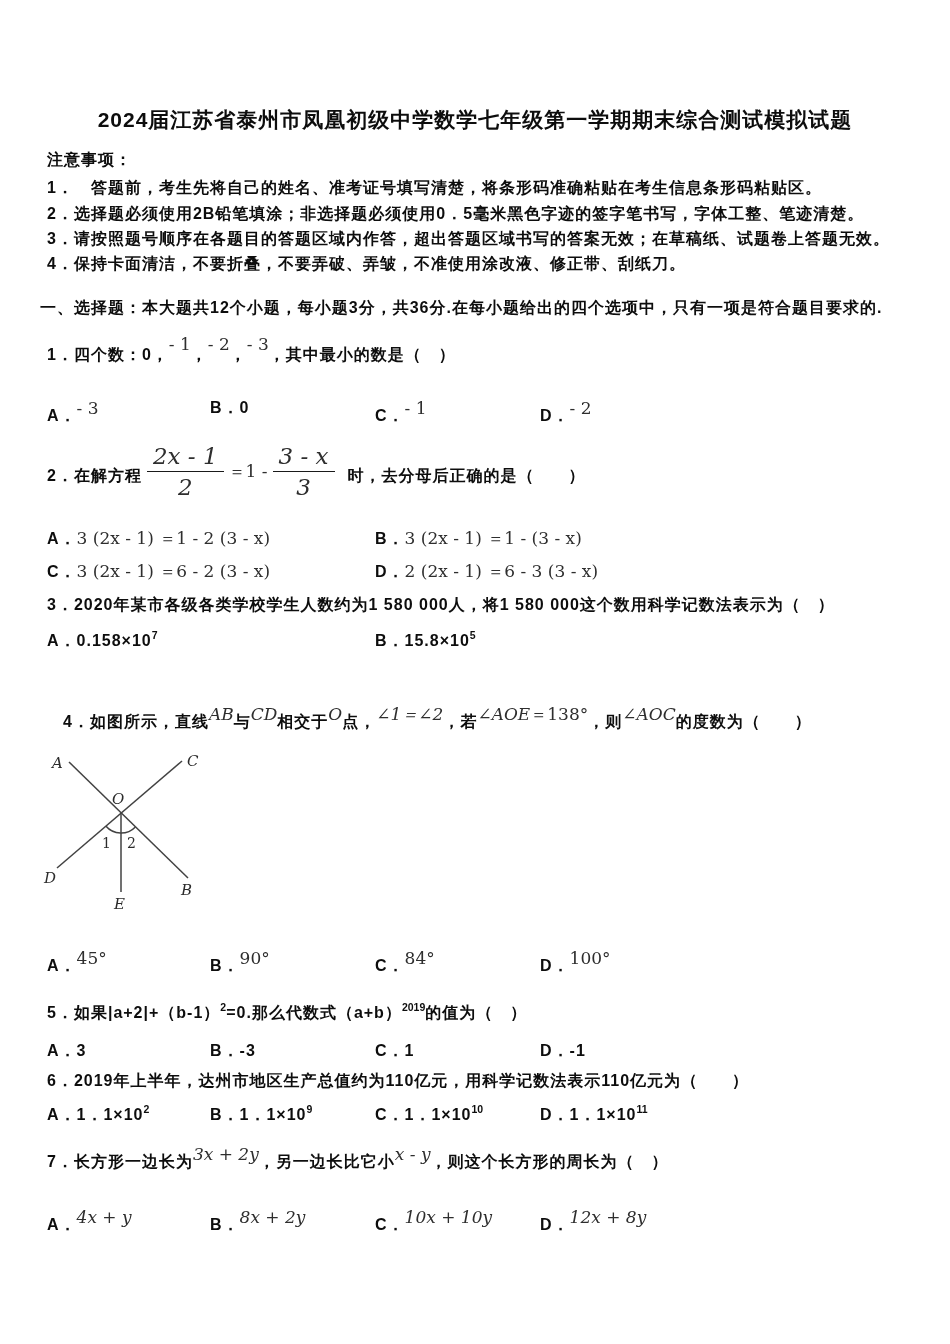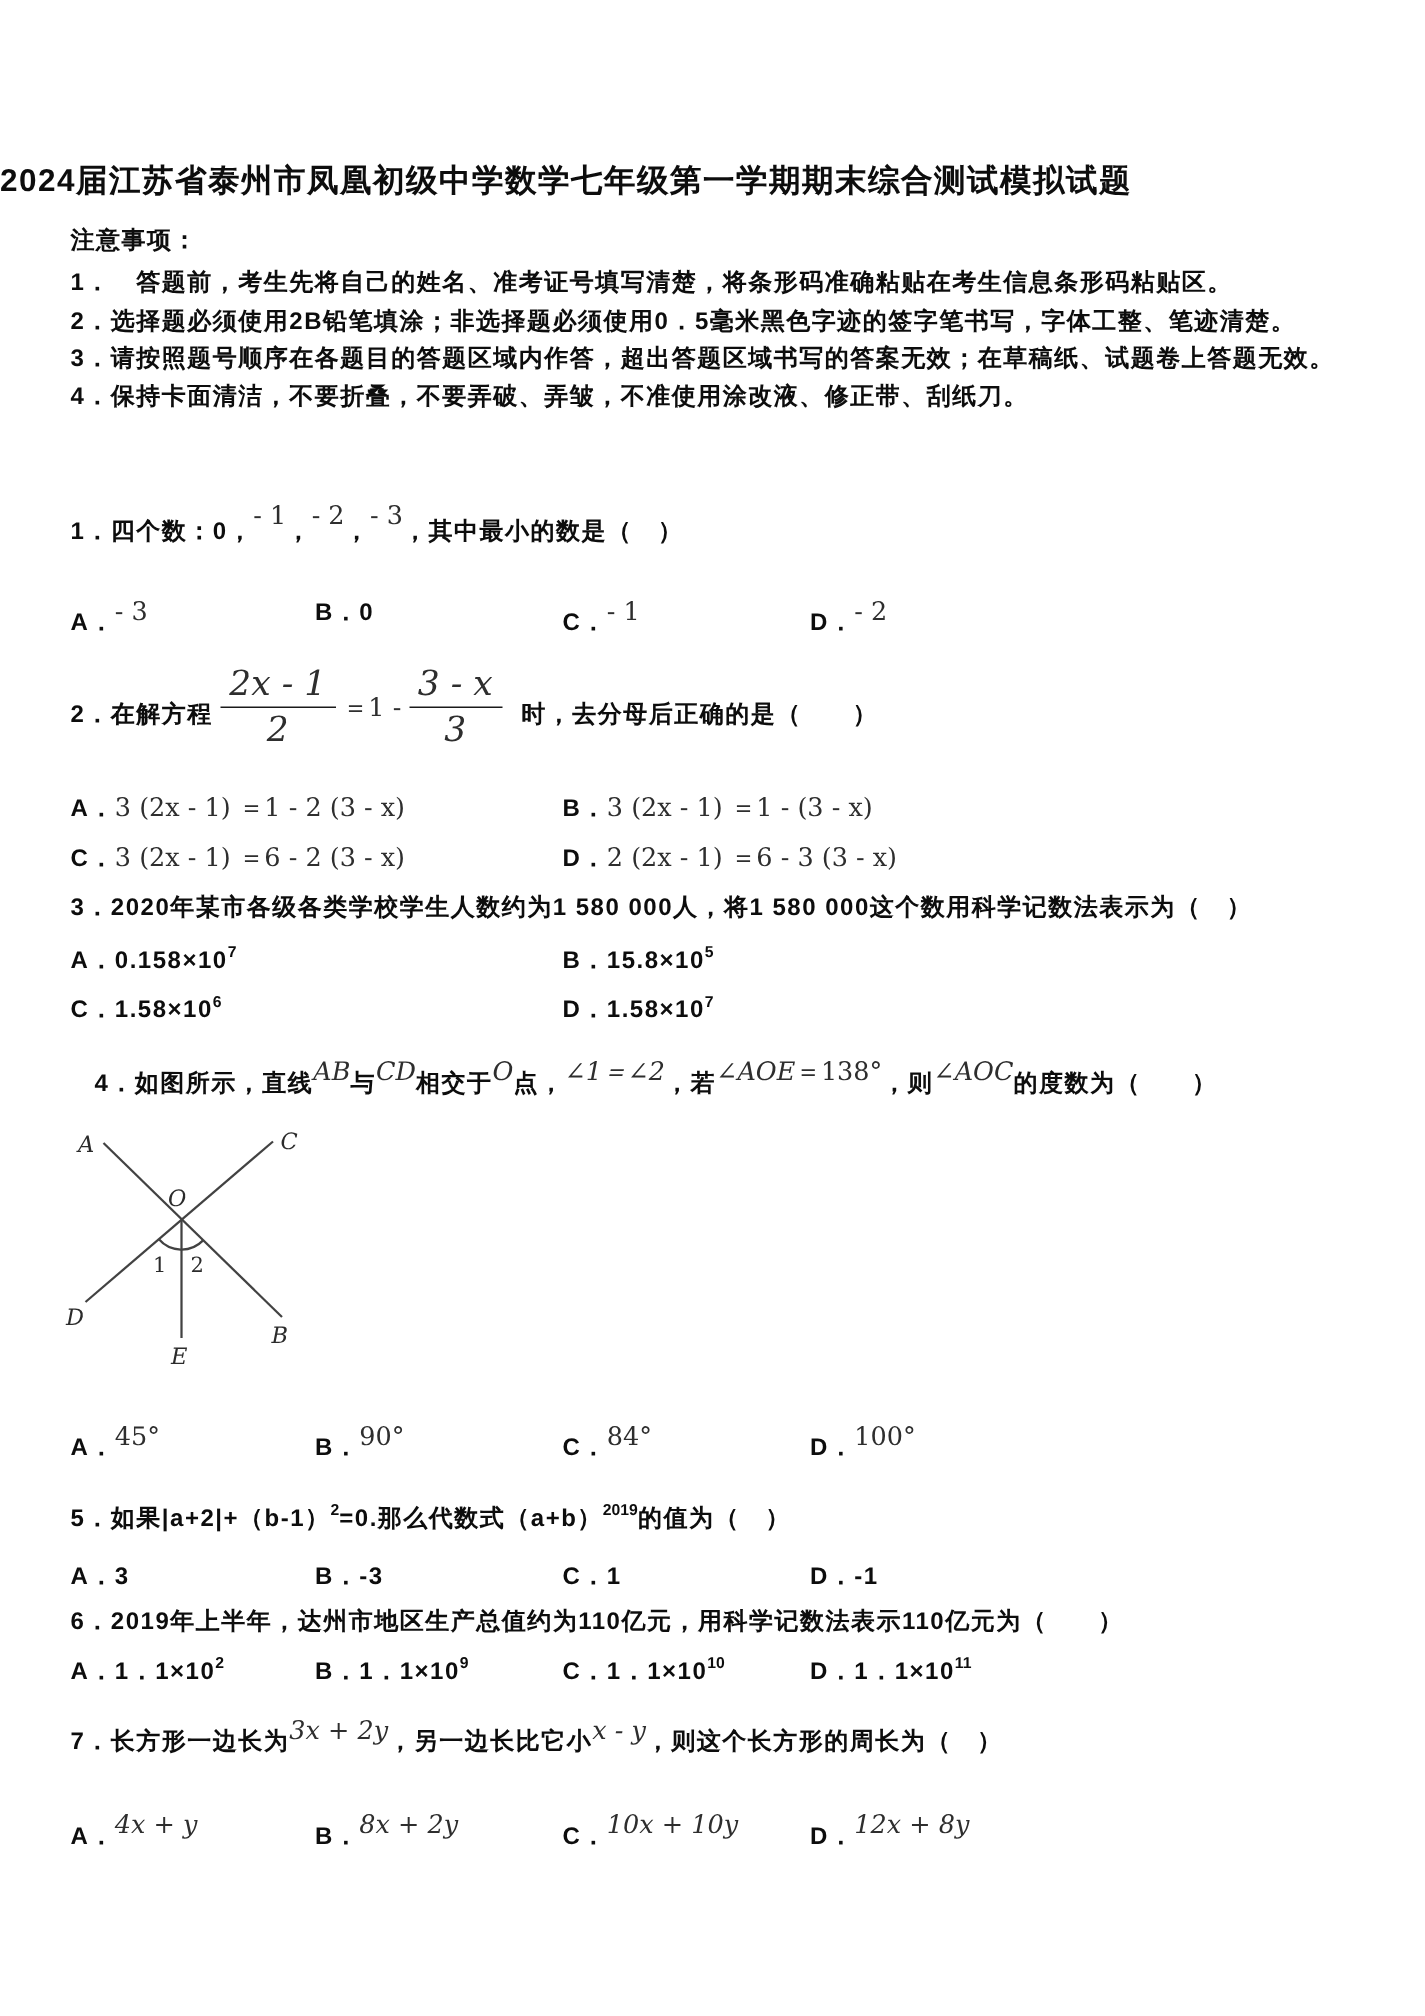--- a/index.html
+++ b/index.html
@@ -30,28 +30,29 @@
   .eq { display:flex; align-items:center; }
   .eq .cn { position:relative; top:5px; }
   svg text { font-family:"DejaVu Serif","Liberation Serif",serif; font-size:15px; font-style:italic; fill:#2b2b2b; }
   svg text.n { font-style:normal; font-size:14px; }
 </style>
 </head>
 <body>
 
 <div class="page">
 
-  <div class="abs title" style="left:0; top:106px; width:950px; ">2024届江苏省泰州市凤凰初级中学数学七年级第一学期期末综合测试模拟试题</div>
+  <div class="abs title" style="left:0; top:106px; width:950px; text-align:center;">2024届江苏省泰州市凤凰初级中学数学七年级第一学期期末综合测试模拟试题</div>
 
   <div class="abs cn" style="left:47px; top:150px;">注意事项：</div>
   <div class="abs cn" style="left:47px; top:178px;">1．　答题前，考生先将自己的姓名、准考证号填写清楚，将条形码准确粘贴在考生信息条形码粘贴区。</div>
   <div class="abs cn" style="left:47px; top:204px;">2．选择题必须使用2B铅笔填涂；非选择题必须使用0．5毫米黑色字迹的签字笔书写，字体工整、笔迹清楚。</div>
   <div class="abs cn" style="left:47px; top:229px;">3．请按照题号顺序在各题目的答题区域内作答，超出答题区域书写的答案无效；在草稿纸、试题卷上答题无效。</div>
   <div class="abs cn" style="left:47px; top:254px;">4．保持卡面清洁，不要折叠，不要弄破、弄皱，不准使用涂改液、修正带、刮纸刀。</div>
 
+  <div class="abs cn" style="left:40px; top:298px;">一、选择题：本大题共12个小题，每小题3分，共36分.在每小题给出的四个选项中，只有一项是符合题目要求的.</div>
 
   <div class="abs cn" style="left:47px; top:334px;">
     <span>1．四个数：0，</span><span class="mu raise2">- 1</span><span>，</span><span class="mu raise2">- 2</span><span>，</span><span class="mu raise2">- 3</span><span>，其中最小的数是（　）</span>
   </div>
 
   <div class="row" style="top:398px">
     <span class="opt c0"><span class="cn">A．</span><span class="mu raise">- 3</span></span>
     <span class="opt c1"><span class="cn">B．</span><span class="cn">0</span></span>
     <span class="opt c2"><span class="cn">C．</span><span class="mu raise">- 1</span></span>
     <span class="opt c3"><span class="cn">D．</span><span class="mu raise">- 2</span></span>
@@ -77,24 +78,20 @@
   </div>
   <div class="row" style="top:560px">
     <span class="opt c0"><span class="cn">C．</span><span class="mu">3 (2x - 1) ＝6 - 2 (3 - x)</span></span>
     <span class="opt c2"><span class="cn">D．</span><span class="mu">2 (2x - 1) ＝6 - 3 (3 - x)</span></span>
   </div>
 
   <div class="abs cn" style="left:47px; top:595px;">3．2020年某市各级各类学校学生人数约为1 580 000人，将1 580 000这个数用科学记数法表示为（　）</div>
   <div class="row" style="top:629px">
     <span class="opt c0"><span class="cn">A．</span><span class="cn">0.158×10</span><span class="cn sp">7</span></span>
     <span class="opt c2"><span class="cn">B．</span><span class="cn">15.8×10</span><span class="cn sp">5</span></span>
-  </div>
-  <div class="row" style="top:662px">
-    <span class="opt c0"><span class="cn">C．</span><span class="cn">1.58×10</span><span class="cn sp">6</span></span>
-    <span class="opt c2"><span class="cn">D．</span><span class="cn">1.58×10</span><span class="cn sp">7</span></span>
   </div>
 
   <div class="abs cn" style="left:47px; top:703px;margin-left:16px;">
     <span>4．如图所示，直线</span><span class="mi raise">AB</span><span>与</span><span class="mi raise">CD</span><span>相交于</span><span class="mi raise">O</span><span>点，</span><span class="mi raise">∠1＝∠2</span><span>，若</span><span class="mi raise">∠AOE</span><span class="mu raise">＝138°</span><span>，则</span><span class="mi raise">∠AOC</span><span>的度数为（　　）</span>
   </div>
 
   <div class="abs" style="left:42px; top:744px;">
     <svg width="175" height="170" viewBox="0 0 175 170">
       <g stroke="#424242" stroke-width="1.5" fill="none">
         <line x1="27" y1="18" x2="146" y2="134"></line>

